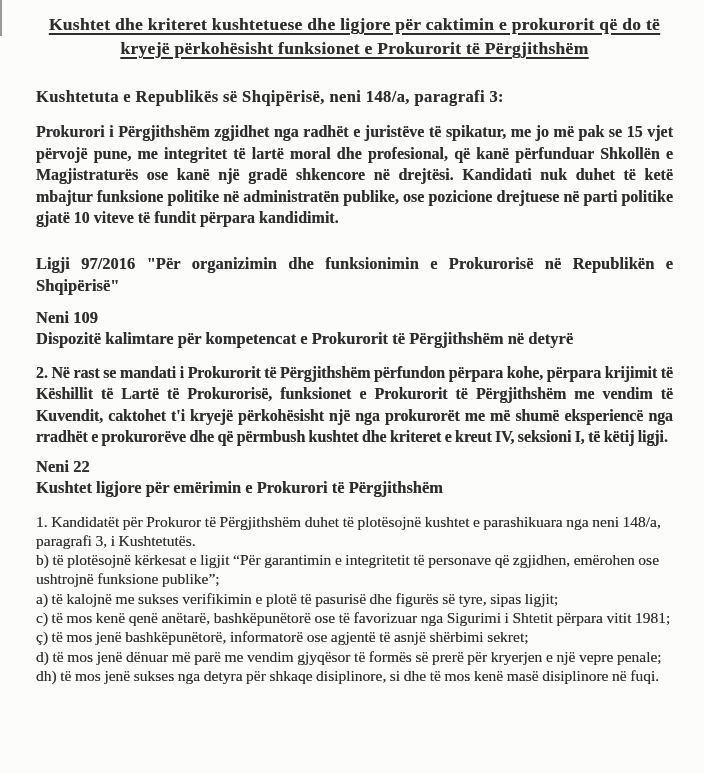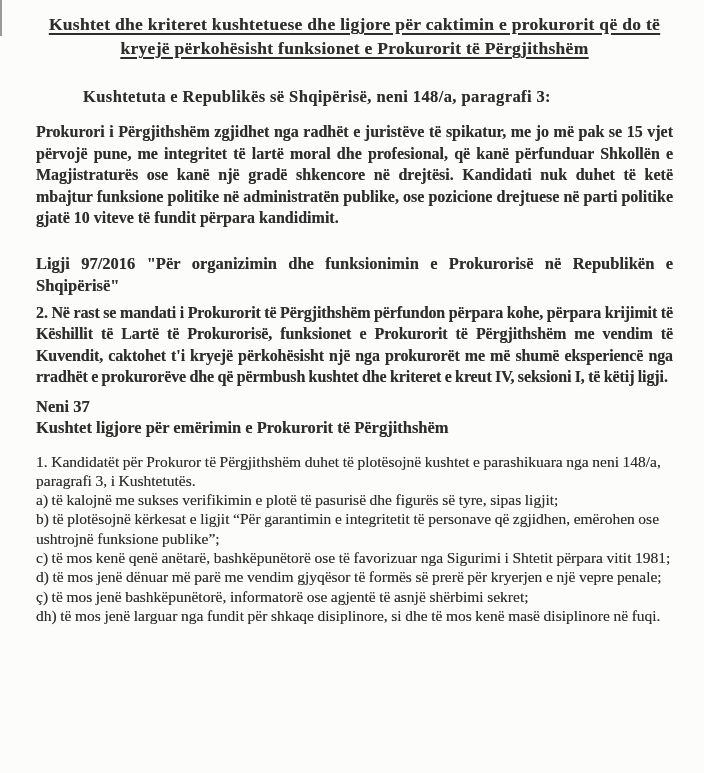--- a/index.html
+++ b/index.html
@@ -35,38 +35,38 @@
     text-underline-offset: 3px;
     text-decoration-thickness: 1.5px;
     letter-spacing: 0.3px;
   }
   .heading {
     margin: 0;
     font-weight: bold;
     font-size: 16.5px;
     line-height: 21px;
   }
-  .h-constitution { margin-top: 26px; letter-spacing: 0.4px; margin-left: 47px; }
+  .h-constitution { margin-top: 26px; letter-spacing: 0.4px; }
   .para {
     margin: 0;
     line-height: 21.5px;
     text-align: justify;
     font-weight: bold;
   }
   .p-constitution { margin-top: 14px; }
   .h-law {
     margin-top: 24px;
     text-align: justify;
     line-height: 22px;
     word-spacing: 3px;
   }
   .art-109 { margin-top: 10px; }
   .art-22  { margin-top: 8px; }
   .art-num, .art-title { margin: 0; font-weight: bold; font-size: 16.5px; line-height: 21px; }
-  .p-109 { margin-top: 5px; word-spacing: -0.5px; letter-spacing: -0.1px; }
+  .p-109 { margin-top: 13px; word-spacing: -0.5px; letter-spacing: -0.1px; }
   .items {
     margin-top: 14px;
     font-size: 15.5px;
     line-height: 19.3px;
     word-spacing: -0.3px;
   }
   .item { margin: 0; }
 </style>
 </head>
 <body>
@@ -76,31 +76,35 @@
   <div class="scan-mark"></div>
 
   <h1 class="title">Kushtet dhe kriteret kushtetuese dhe ligjore për caktimin e prokurorit që do të kryejë përkohësisht funksionet e Prokurorit të Përgjithshëm</h1>
 
   <h2 class="heading h-constitution">Kushtetuta e Republikës së Shqipërisë, neni 148/a, paragrafi 3:</h2>
 
   <p class="para p-constitution">Prokurori i Përgjithshëm zgjidhet nga radhët e juristëve të spikatur, me jo më pak se 15 vjet përvojë pune, me integritet të lartë moral dhe profesional, që kanë përfunduar Shkollën e Magjistraturës ose kanë një gradë shkencore në drejtësi. Kandidati nuk duhet të ketë mbajtur funksione politike në administratën publike, ose pozicione drejtuese në parti politike gjatë 10 viteve të fundit përpara kandidimit.</p>
 
   <h2 class="heading h-law">Ligji 97/2016 "Për organizimin dhe funksionimin e Prokurorisë në Republikën e Shqipërisë"</h2>
 
+  <div class="art-109">
+    <h3 class="art-num">Neni 109</h3>
+    <h3 class="art-title">Dispozitë kalimtare për kompetencat e Prokurorit të Përgjithshëm në detyrë</h3>
+  </div>
 
   <p class="para p-109">2. Në rast se mandati i Prokurorit të Përgjithshëm përfundon përpara kohe, përpara krijimit të Këshillit të Lartë të Prokurorisë, funksionet e Prokurorit të Përgjithshëm me vendim të Kuvendit, caktohet t'i kryejë përkohësisht një nga prokurorët me më shumë eksperiencë nga rradhët e prokurorëve dhe që përmbush kushtet dhe kriteret e kreut IV, seksioni I, të këtij ligji.</p>
 
   <div class="art-22">
-    <h3 class="art-num">Neni 37</h3>
-    <h3 class="art-title">Kushtet ligjore për emërimin e Prokurorit të Përgjithshëm</h3>
+    <h3 class="art-num">Neni 22</h3>
+    <h3 class="art-title">Kushtet ligjore për emërimin e Prokurori të Përgjithshëm</h3>
   </div>
 
   <div class="items">
     <p class="item">1. Kandidatët për Prokuror të Përgjithshëm duhet të plotësojnë kushtet e parashikuara nga neni 148/a, paragrafi 3, i Kushtetutës.</p>
+    <p class="item">b) të plotësojnë kërkesat e ligjit “Për garantimin e integritetit të personave që zgjidhen, emërohen ose ushtrojnë funksione publike”;</p>
     <p class="item">a) të kalojnë me sukses verifikimin e plotë të pasurisë dhe figurës së tyre, sipas ligjit;</p>
-    <p class="item">b) të plotësojnë kërkesat e ligjit “Për garantimin e integritetit të personave që zgjidhen, emërohen ose ushtrojnë funksione publike”;</p>
     <p class="item">c) të mos kenë qenë anëtarë, bashkëpunëtorë ose të favorizuar nga Sigurimi i Shtetit përpara vitit 1981;</p>
+    <p class="item">ç) të mos jenë bashkëpunëtorë, informatorë ose agjentë të asnjë shërbimi sekret;</p>
     <p class="item">d) të mos jenë dënuar më parë me vendim gjyqësor të formës së prerë për kryerjen e një vepre penale;</p>
-    <p class="item">ç) të mos jenë bashkëpunëtorë, informatorë ose agjentë të asnjë shërbimi sekret;</p>
-    <p class="item">dh) të mos jenë larguar nga fundit për shkaqe disiplinore, si dhe të mos kenë masë disiplinore në fuqi.</p>
+    <p class="item">dh) të mos jenë sukses nga detyra për shkaqe disiplinore, si dhe të mos kenë masë disiplinore në fuqi.</p>
   </div>
 
 </div>
 
 </body></html>

